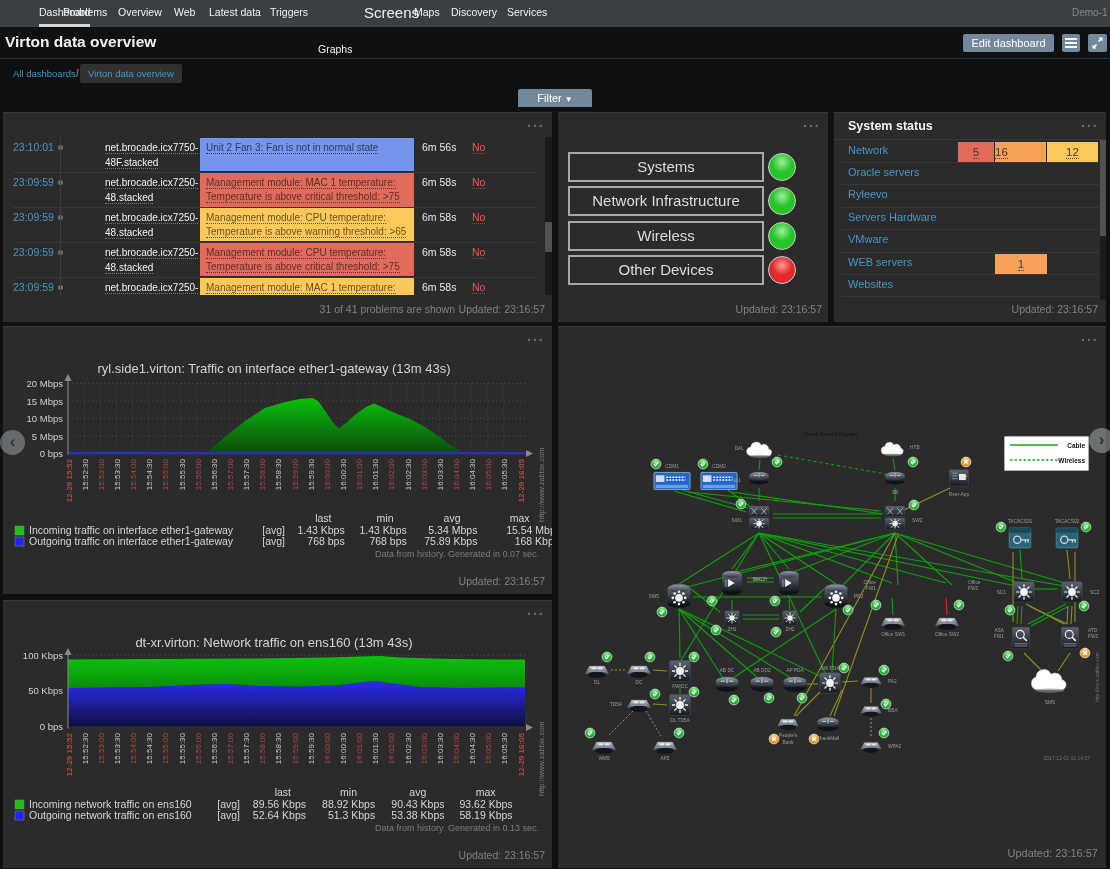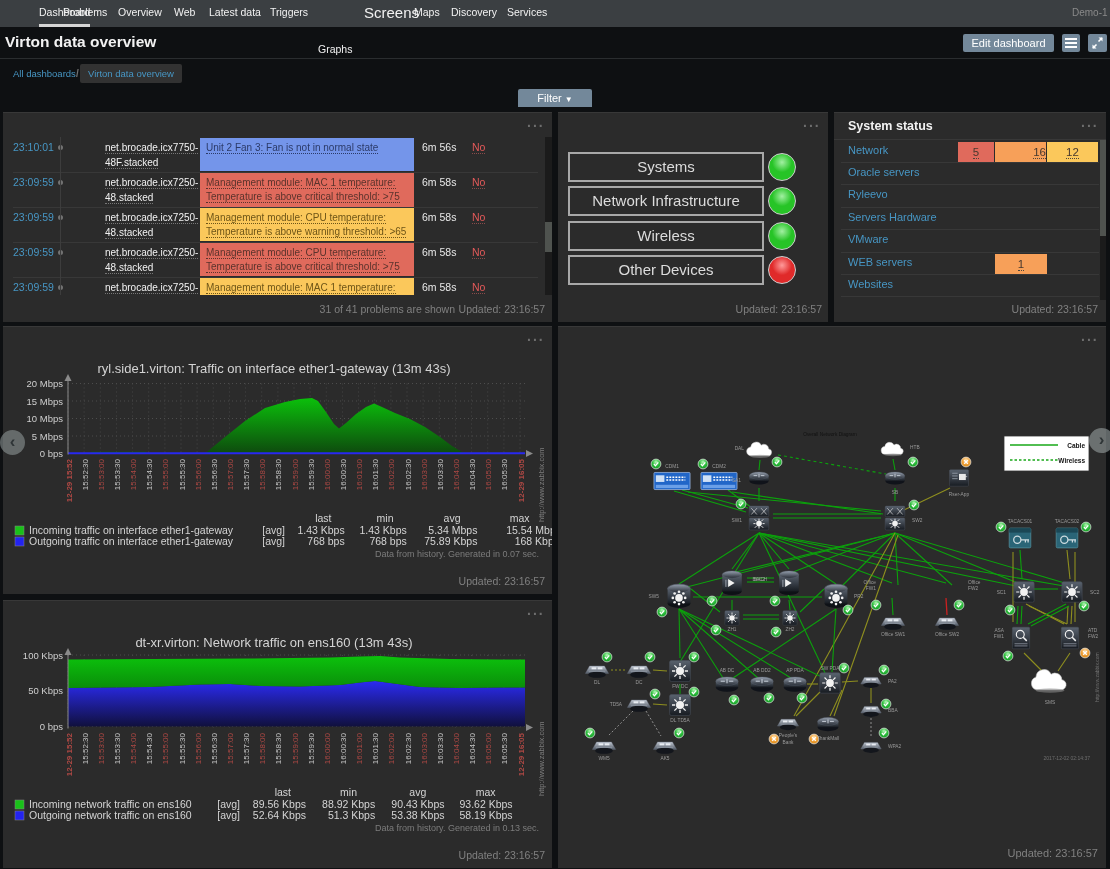--- a/index.html
+++ b/index.html
@@ -110,21 +110,21 @@
 <div class="abs" style="left:841px;top:206.70000000000002px;width:258px;height:1px;background:#383838"></div>
 <div class="abs" style="left:848px;top:210.70000000000002px;color:#4796c4;font-size:11px">Servers Hardware</div>
 <div class="abs" style="left:841px;top:229.10000000000002px;width:258px;height:1px;background:#383838"></div>
 <div class="abs" style="left:848px;top:233.10000000000002px;color:#4796c4;font-size:11px">VMware</div>
 <div class="abs" style="left:841px;top:251.50000000000003px;width:258px;height:1px;background:#383838"></div>
 <div class="abs" style="left:848px;top:255.50000000000003px;color:#4796c4;font-size:11px">WEB servers</div>
 <div class="abs" style="left:841px;top:273.90000000000003px;width:258px;height:1px;background:#383838"></div>
 <div class="abs" style="left:848px;top:277.90000000000003px;color:#4796c4;font-size:11px">Websites</div>
 <div class="abs" style="left:841px;top:296.3px;width:258px;height:1px;background:#383838"></div>
 <div class="abs" style="left:958px;top:141.5px;width:36px;height:20.5px;background:#e06a5c;color:#46382e;font-size:11.5px;text-align:center;line-height:20px"><span style="border-bottom:1px dotted #4a443c">5</span></div>
-<div class="abs" style="left:995px;top:141.5px;width:51px;height:20.5px;background:#f7a059;color:#46382e;font-size:11.5px;text-align:right;line-height:20px"><span style="border-bottom:1px dotted #4a443c">16</span></div>
+<div class="abs" style="left:995px;top:141.5px;width:51px;height:20.5px;background:#f7a059;color:#46382e;font-size:11.5px;text-align:left;line-height:20px"><span style="border-bottom:1px dotted #4a443c">16</span></div>
 <div class="abs" style="left:1047px;top:141.5px;width:51px;height:20.5px;background:#fbc85b;color:#46382e;font-size:11.5px;text-align:center;line-height:20px"><span style="border-bottom:1px dotted #4a443c">12</span></div>
 <div class="abs" style="left:995px;top:253.7px;width:52px;height:20.5px;background:#f7a059;color:#46382e;font-size:11.5px;text-align:center;line-height:20px"><span style="border-bottom:1px dotted #4a443c">1</span></div>
 <div class="abs" style="left:1100px;top:140px;width:6px;height:160px;background:#1b1b1b"></div>
 <div class="abs" style="left:1100px;top:140px;width:6px;height:96px;background:#4f534f"></div>
 <div class="upd" style="right:12px;top:303px">Updated: 23:16:57</div>
 <svg class="abs" style="left:3px;top:326px" width="0" height="0"></svg>
 <div class="w" style="left:3px;top:326px;width:549px;height:268px;overflow:hidden"></div>
 <div class="dots" style="left:527px;top:333px">...</div>
 <svg class="abs" style="left:3px;top:326px" width="549" height="240" viewBox="0 0 549 240">
     <defs>

